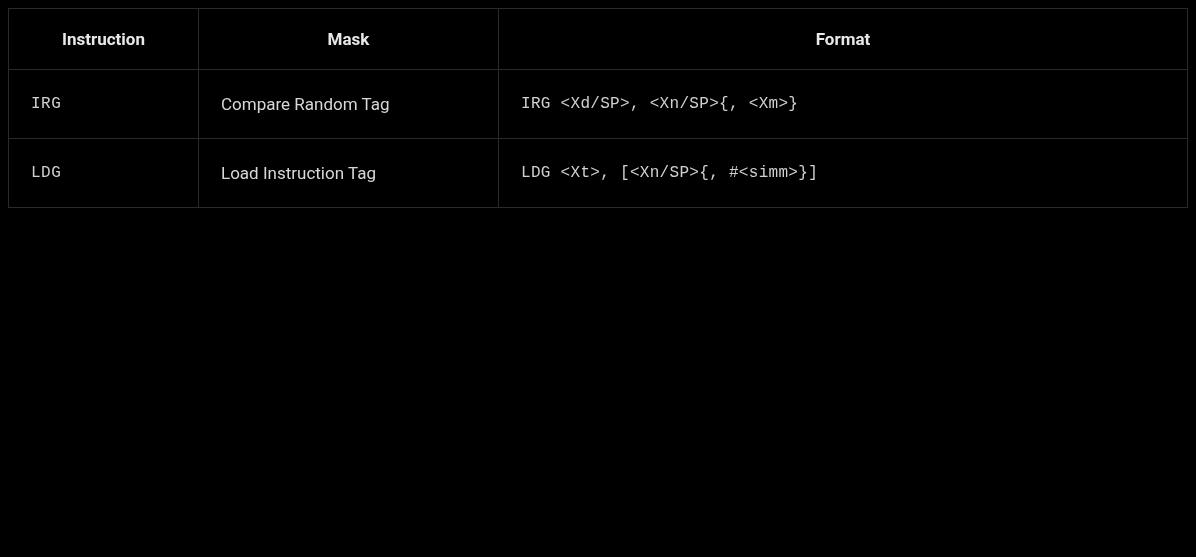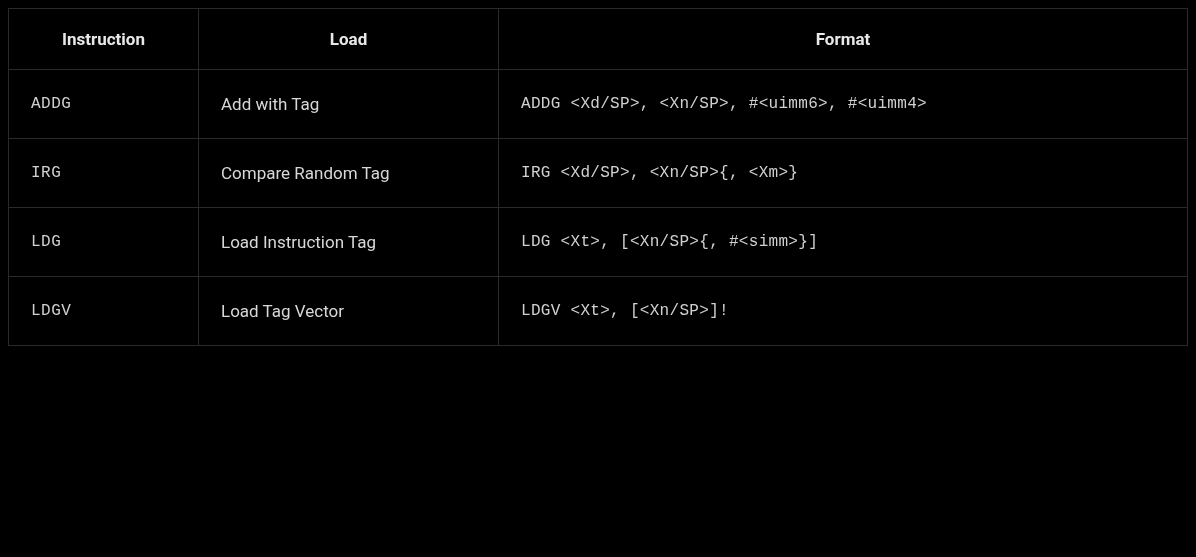--- a/index.html
+++ b/index.html
@@ -69,40 +69,30 @@
 <div class="table-container">
   <table>
     <colgroup>
       <col class="col-instruction">
       <col class="col-name">
       <col class="col-format">
     </colgroup>
     <thead>
       <tr>
         <th>Instruction</th>
-        <th>Load</th>
+        <th>Mask</th>
         <th>Format</th>
       </tr>
     </thead>
     <tbody>
-      <tr>
-        <td class="instruction-cell">ADDG</td>
-        <td class="name-cell">Add with Tag</td>
-        <td class="format-cell">ADDG &lt;Xd/SP&gt;, &lt;Xn/SP&gt;, #&lt;uimm6&gt;, #&lt;uimm4&gt;</td>
-      </tr>
       <tr>
         <td class="instruction-cell">IRG</td>
         <td class="name-cell">Compare Random Tag</td>
         <td class="format-cell">IRG &lt;Xd/SP&gt;, &lt;Xn/SP&gt;{, &lt;Xm&gt;}</td>
       </tr>
       <tr>
         <td class="instruction-cell">LDG</td>
         <td class="name-cell">Load Instruction Tag</td>
         <td class="format-cell">LDG &lt;Xt&gt;, [&lt;Xn/SP&gt;{, #&lt;simm&gt;}]</td>
       </tr>
-      <tr>
-        <td class="instruction-cell">LDGV</td>
-        <td class="name-cell">Load Tag Vector</td>
-        <td class="format-cell">LDGV &lt;Xt&gt;, [&lt;Xn/SP&gt;]!</td>
-      </tr>
     </tbody>
   </table>
 </div>
 
 </body></html>

